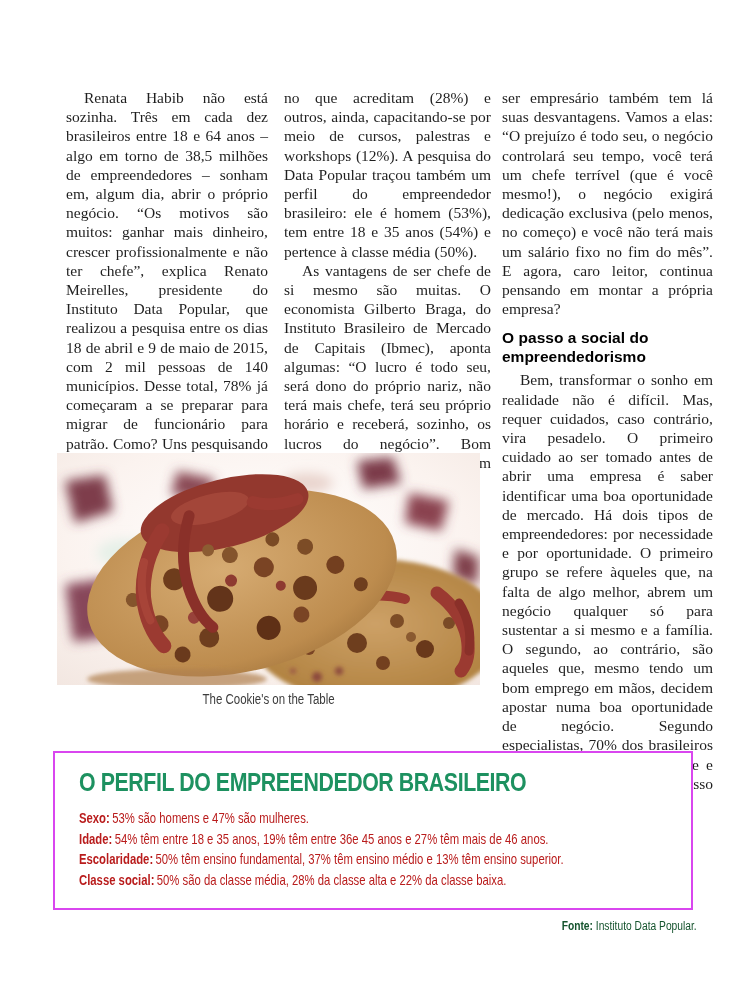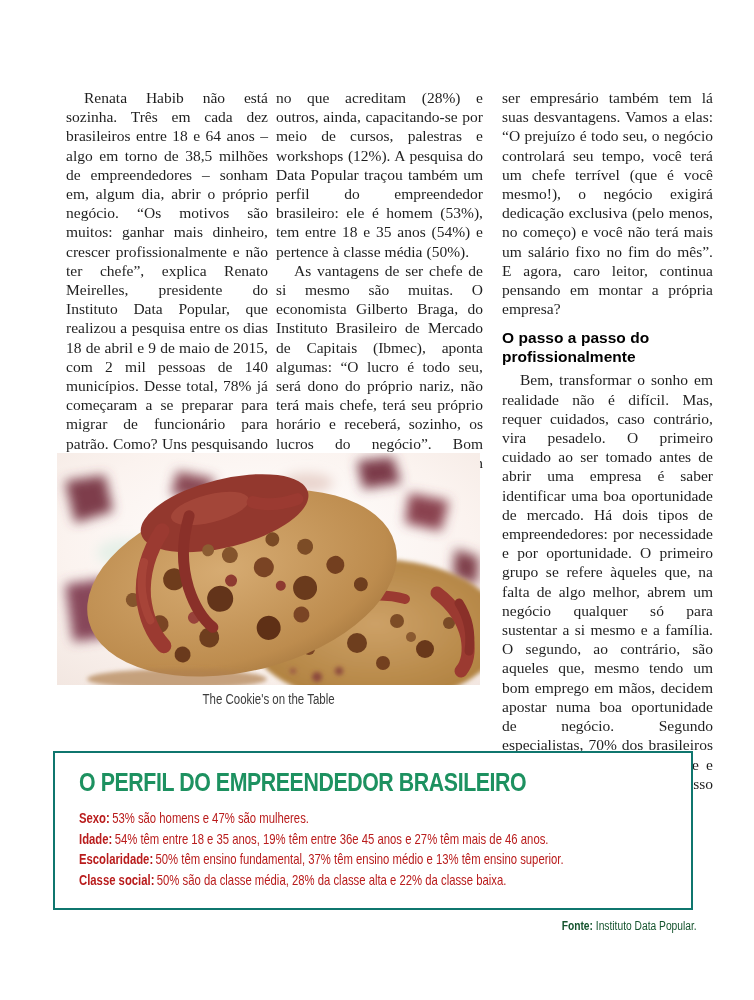--- a/index.html
+++ b/index.html
@@ -8,21 +8,21 @@
     margin:0 auto;overflow:hidden;
     font-family:"Liberation Serif", serif;color:#1f1f1f;
   }
   
   .col{
     position:absolute;top:88px;
     font-size:15.5px;line-height:19.2px;text-align:justify;
     hyphens:auto;-webkit-hyphens:auto;word-spacing:0.2px;
   }
   .col1{left:66px;width:202px;}
-  .col2{left:276px;width:207px;}
+  .col2{left:284px;width:207px;}
   .col3{left:502px;width:211px;}
   .col p{margin:0;}
   .col p.indent{text-indent:18px;}
   .col h3{
     font-family:"Liberation Sans", sans-serif;
     font-size:15.5px;line-height:19px;font-weight:bold;
     margin:10px 0 4px 0;text-align:left;color:#000;
   }
   
   .photo{
@@ -31,21 +31,21 @@
   }
   .photo svg{display:block;}
   .caption-wrap{
     position:absolute;left:57px;top:691px;width:423px;text-align:center;
     font-family:"Liberation Sans", sans-serif;font-size:14px;color:#3c3c3c;
   }
   .caption-wrap .squeeze{display:inline-block;transform:scaleX(0.82);transform-origin:center;}
   
   .profile-box{
     position:absolute;left:53px;top:751px;width:640px;height:159px;
-    border:2px solid #0f766e;background:#ffffff;box-sizing:border-box;
+    border:2px solid #d946ef;background:#ffffff;box-sizing:border-box;
     padding:14px 0 4px 24px;
   }
   .profile-title{
     color:#1d9160;font-family:"Liberation Sans", sans-serif;
     font-size:26px;font-weight:bold;letter-spacing:-0.5px;
     display:inline-block;transform:scaleX(0.82);transform-origin:left;
     white-space:nowrap;margin:0 0 10px 0;
   }
   .stat-row{
     font-family:"Liberation Sans", sans-serif;font-size:14.5px;
@@ -70,21 +70,21 @@
     <p class="indent">Renata Habib não está sozinha. Três em cada dez brasileiros entre 18 e 64 anos – algo em torno de 38,5 milhões de empreendedores – sonham em, algum dia, abrir o próprio negócio. “Os motivos são muitos: ganhar mais dinheiro, crescer profissionalmente e não ter chefe”, explica Renato Meirelles, presidente do Instituto Data Popular, que realizou a pesquisa entre os dias 18 de abril e 9 de maio de 2015, com 2 mil pessoas de 140 municípios. Desse total, 78% já começaram a se preparar para migrar de funcionário para patrão. Como? Uns pesquisando a área em que pretendem atuar (38%), outros guardando dinheiro para investir</p>
   </div>
 
   <div class="col col2">
     <p>no que acreditam (28%) e outros, ainda, capacitando-se por meio de cursos, palestras e workshops (12%). A pesquisa do Data Popular traçou também um perfil do empreendedor brasileiro: ele é homem (53%), tem entre 18 e 35 anos (54%) e pertence à classe média (50%).</p>
     <p class="indent">As vantagens de ser chefe de si mesmo são muitas. O economista Gilberto Braga, do Instituto Brasileiro de Mercado de Capitais (Ibmec), aponta algumas: “O lucro é todo seu, será dono do próprio nariz, não terá mais chefe, terá seu próprio horário e receberá, sozinho, os lucros do negócio”. Bom demais, não é mesmo? Nem tanto. Como tudo na vida,</p>
   </div>
 
   <div class="col col3">
     <p>ser empresário também tem lá suas desvantagens. Vamos a elas: “O prejuízo é todo seu, o negócio controlará seu tempo, você terá um chefe terrível (que é você mesmo!), o negócio exigirá dedicação exclusiva (pelo menos, no começo) e você não terá mais um salário fixo no fim do mês”. E agora, caro leitor, continua pensando em montar a própria empresa?</p>
-    <h3>O passo a passo do profissionalmente</h3>
+    <h3>O passo a social do empreendedorismo</h3>
     <p class="indent">Bem, transformar o sonho em realidade não é difícil. Mas, requer cuidados, caso contrário, vira pesadelo. O primeiro cuidado ao ser tomado antes de abrir uma empresa é saber identificar uma boa oportunidade de mercado. Há dois tipos de empreendedores: por necessidade e por oportunidade. O primeiro grupo se refere àqueles que, na falta de algo melhor, abrem um negócio qualquer só para sustentar a si mesmo e a família. O segundo, ao contrário, são aqueles que, mesmo tendo um bom emprego em mãos, decidem apostar numa boa oportunidade de negócio. Segundo especialistas, 70% dos brasileiros empreendem por oportunidade e apenas 30% por necessidade. Isso é ótimo – afinal, as chances</p>
   </div>
 
   <div class="photo">
     <svg width="423" height="232" viewBox="0 0 423 232" xmlns="http://www.w3.org/2000/svg">
       <defs>
         <radialGradient id="bgGrad" cx="50%" cy="40%" r="80%">
           <stop offset="0%" stop-color="#ffffff"></stop>
           <stop offset="60%" stop-color="#fbf3ef"></stop>
           <stop offset="100%" stop-color="#f2e6e0"></stop>

